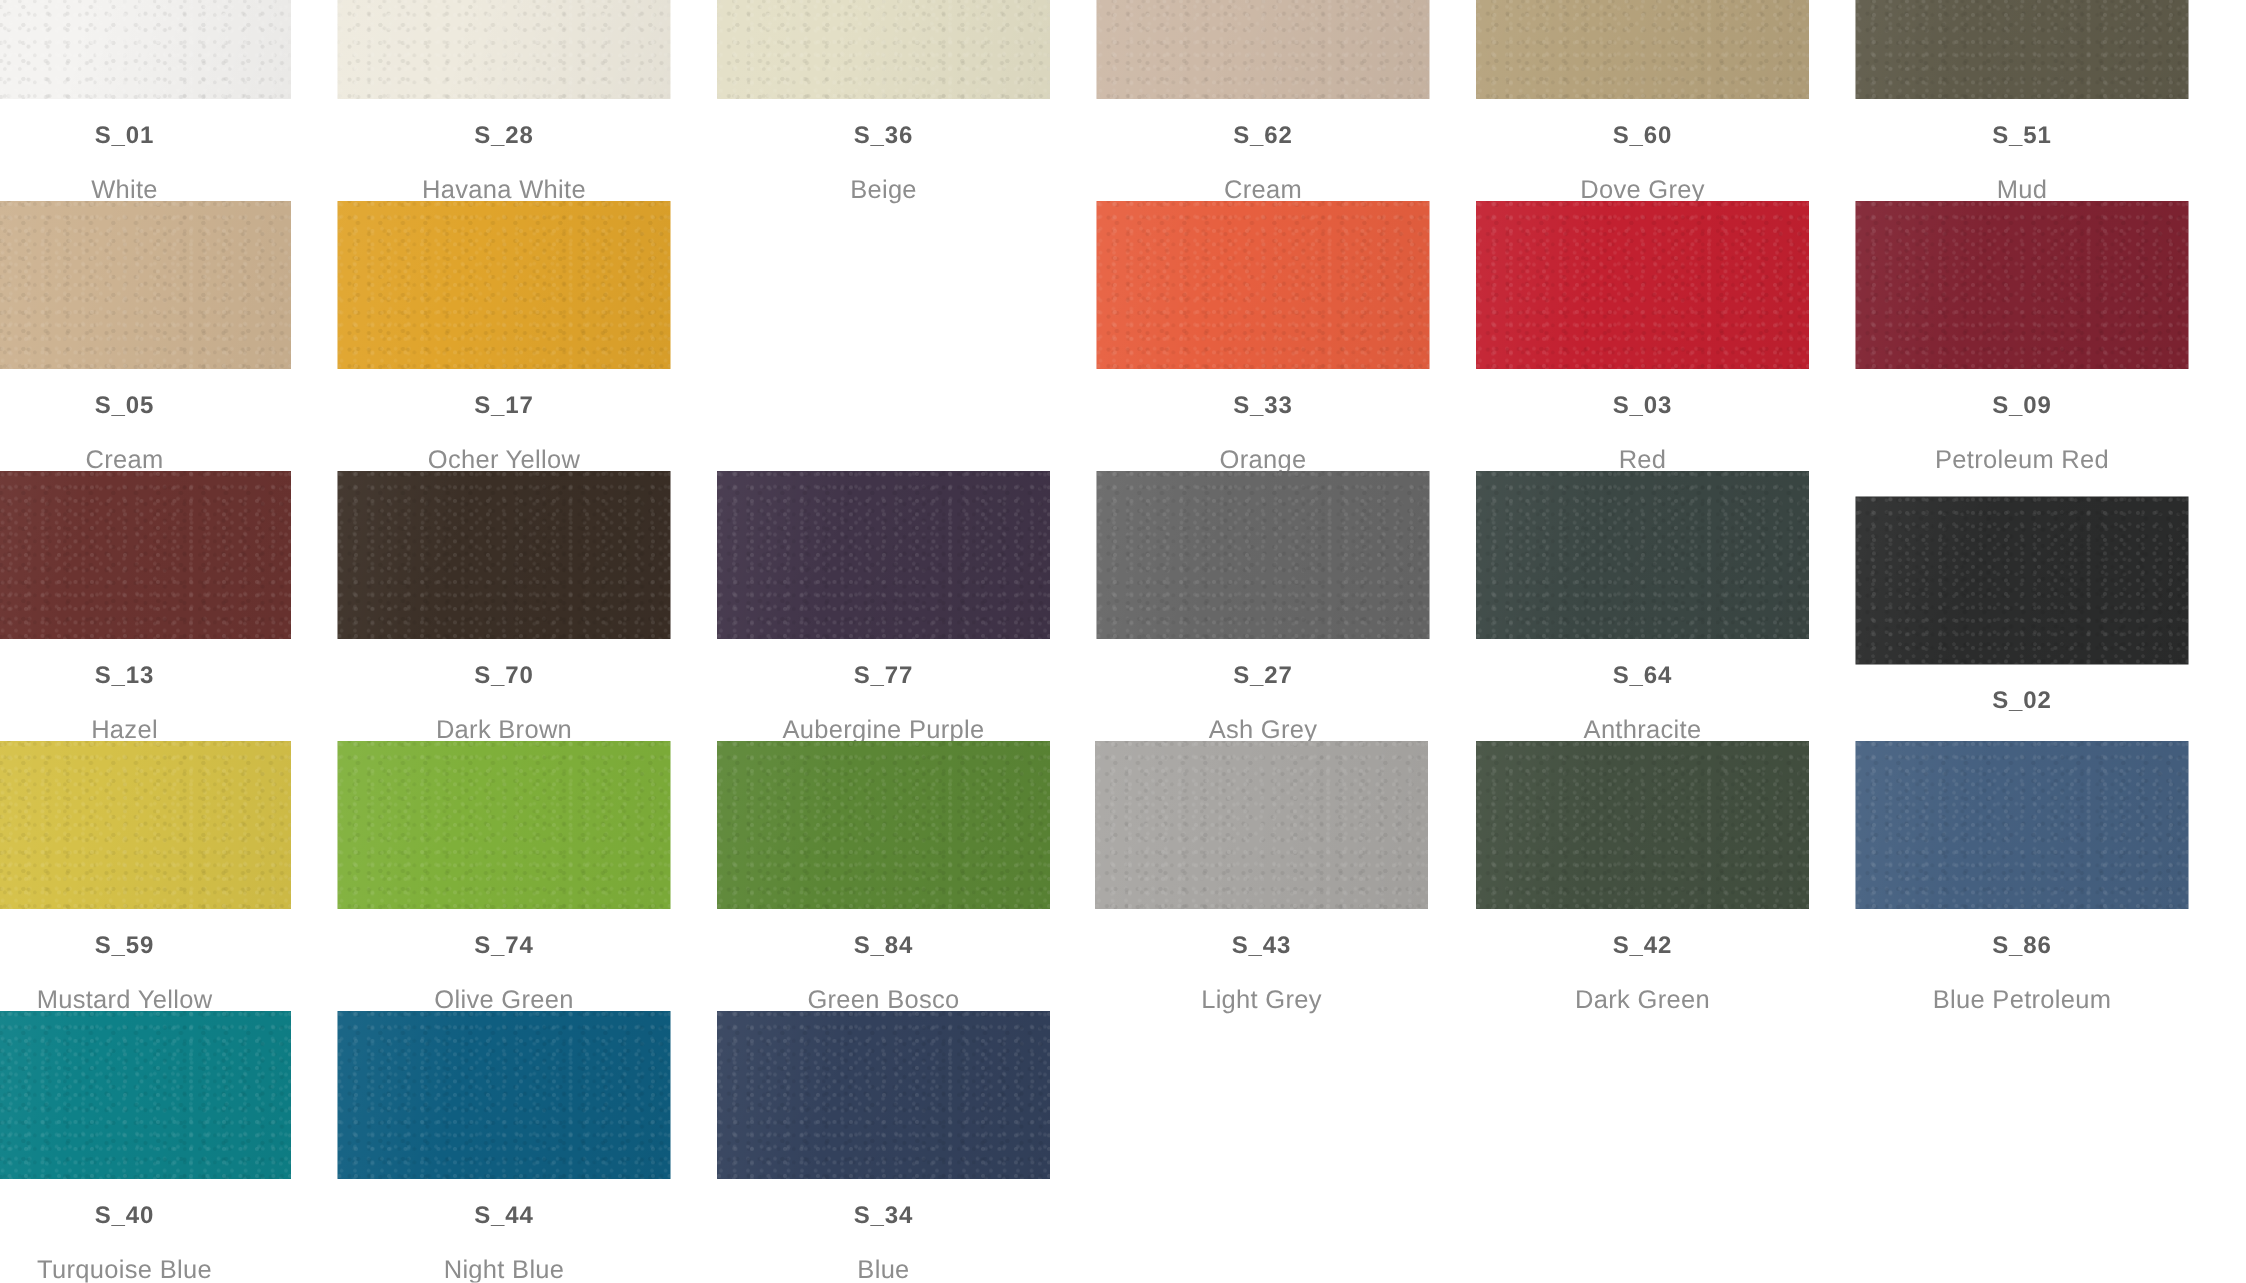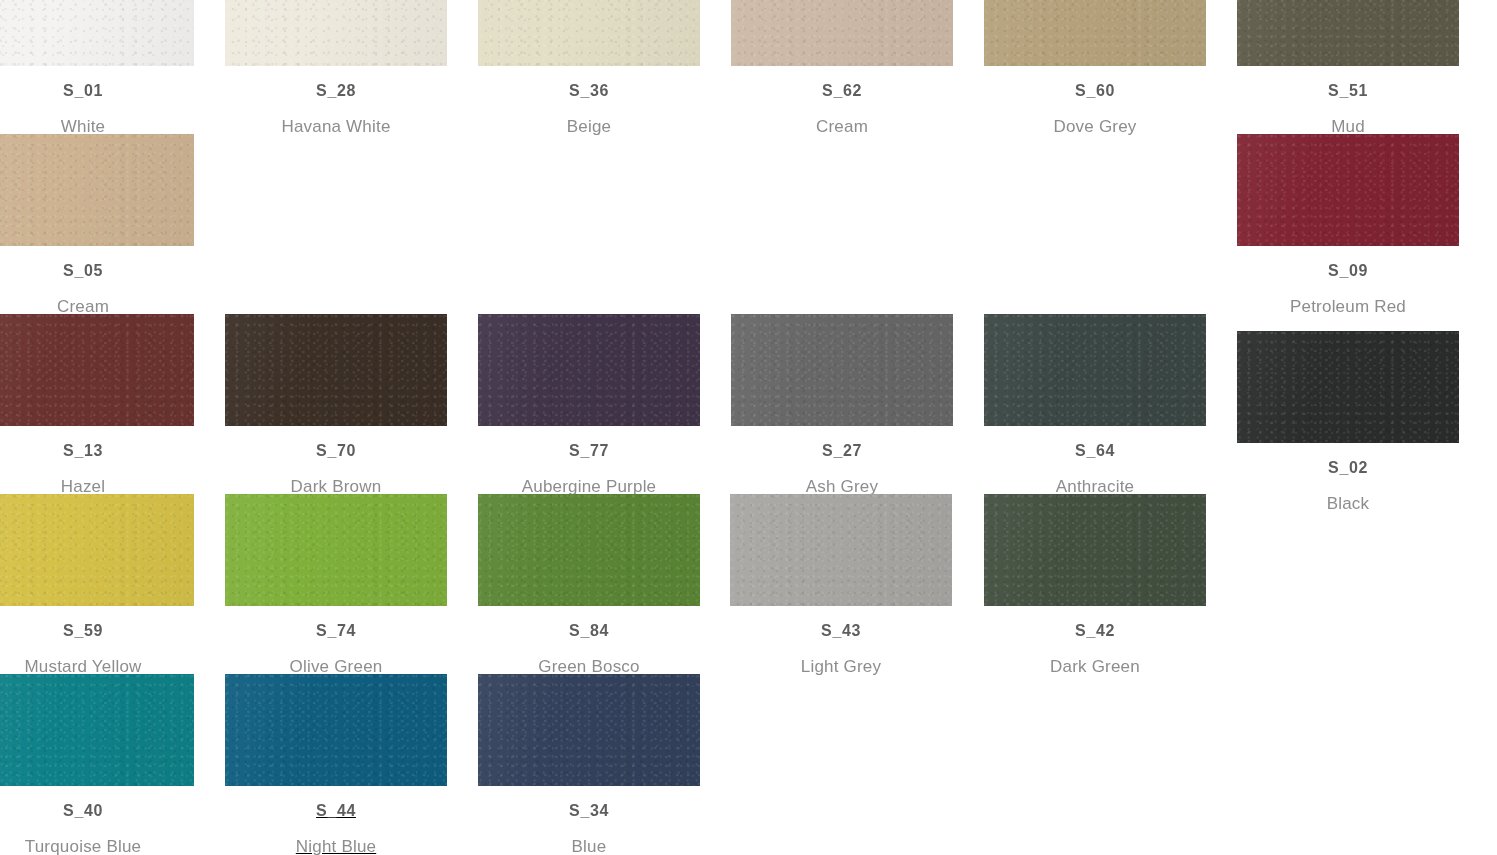--- a/index.html
+++ b/index.html
@@ -117,20 +117,35 @@
     <div class="swatch-cell" style="left: 1237px; top: -46px;">
       <div class="swatch-chip" style="height: 112px; background-color: rgb(95, 91, 74);"></div>
       <div class="swatch-code">S_51</div>
       <div class="swatch-name">Mud</div>
     </div>
     <div class="swatch-cell" style="left: -28px; top: 134px;">
       <div class="swatch-chip" style="height: 112px; background-color: rgb(205, 179, 146);"></div>
       <div class="swatch-code">S_05</div>
       <div class="swatch-name">Cream</div>
     </div>
+    <div class="swatch-cell" style="left: 225px; top: 134px;">
+      <div class="swatch-chip" style="height: 112px; background-color: rgb(224, 164, 43);"></div>
+      <div class="swatch-code">S_17</div>
+      <div class="swatch-name">Ocher Yellow</div>
+    </div>
+    <div class="swatch-cell" style="left: 731px; top: 134px;">
+      <div class="swatch-chip" style="height: 112px; background-color: rgb(231, 95, 63);"></div>
+      <div class="swatch-code">S_33</div>
+      <div class="swatch-name">Orange</div>
+    </div>
+    <div class="swatch-cell" style="left: 984px; top: 134px;">
+      <div class="swatch-chip" style="height: 112px; background-color: rgb(195, 32, 48);"></div>
+      <div class="swatch-code">S_03</div>
+      <div class="swatch-name">Red</div>
+    </div>
     <div class="swatch-cell" style="left: 1237px; top: 134px;">
       <div class="swatch-chip" style="height: 112px; background-color: rgb(128, 35, 50);"></div>
       <div class="swatch-code">S_09</div>
       <div class="swatch-name">Petroleum Red</div>
     </div>
     <div class="swatch-cell" style="left: -28px; top: 314px;">
       <div class="swatch-chip" style="height: 112px; background-color: rgb(107, 51, 48);"></div>
       <div class="swatch-code">S_13</div>
       <div class="swatch-name">Hazel</div>
     </div>
@@ -177,26 +192,31 @@
     <div class="swatch-cell" style="left: 730px; top: 494px;">
       <div class="swatch-chip" style="height: 112px; background-color: rgb(168, 166, 163);"></div>
       <div class="swatch-code">S_43</div>
       <div class="swatch-name">Light Grey</div>
     </div>
     <div class="swatch-cell" style="left: 984px; top: 494px;">
       <div class="swatch-chip" style="height: 112px; background-color: rgb(67, 80, 64);"></div>
       <div class="swatch-code">S_42</div>
       <div class="swatch-name">Dark Green</div>
     </div>
+    <div class="swatch-cell" style="left: 1237px; top: 494px;">
+      <div class="swatch-chip" style="height: 112px; background-color: rgb(69, 96, 128);"></div>
+      <div class="swatch-code">S_86</div>
+      <div class="swatch-name">Blue Petroleum</div>
+    </div>
     <div class="swatch-cell" style="left: -28px; top: 674px;">
       <div class="swatch-chip" style="height: 112px; background-color: rgb(14, 129, 136);"></div>
       <div class="swatch-code">S_40</div>
       <div class="swatch-name">Turquoise Blue</div>
     </div>
-    <div class="swatch-cell" style="left: 225px; top: 674px; text-decoration: underline;">
+    <div class="swatch-cell" style="left: 225px; top: 674px;">
       <div class="swatch-chip" style="height: 112px; background-color: rgb(15, 94, 128);"></div>
       <div class="swatch-code">S_44</div>
       <div class="swatch-name">Night Blue</div>
     </div>
     <div class="swatch-cell" style="left: 478px; top: 674px;">
       <div class="swatch-chip" style="height: 112px; background-color: rgb(51, 65, 92);"></div>
       <div class="swatch-code">S_34</div>
       <div class="swatch-name">Blue</div>
     </div>
   </div>

